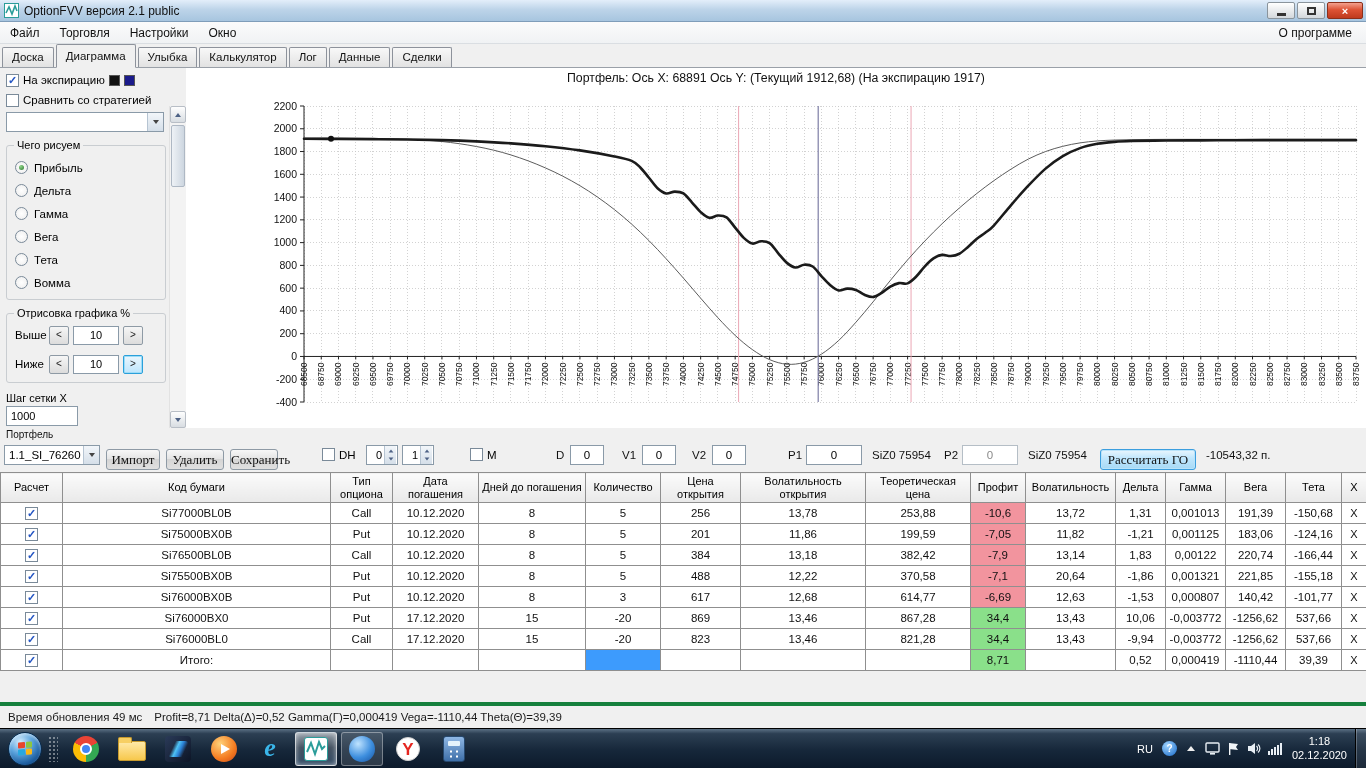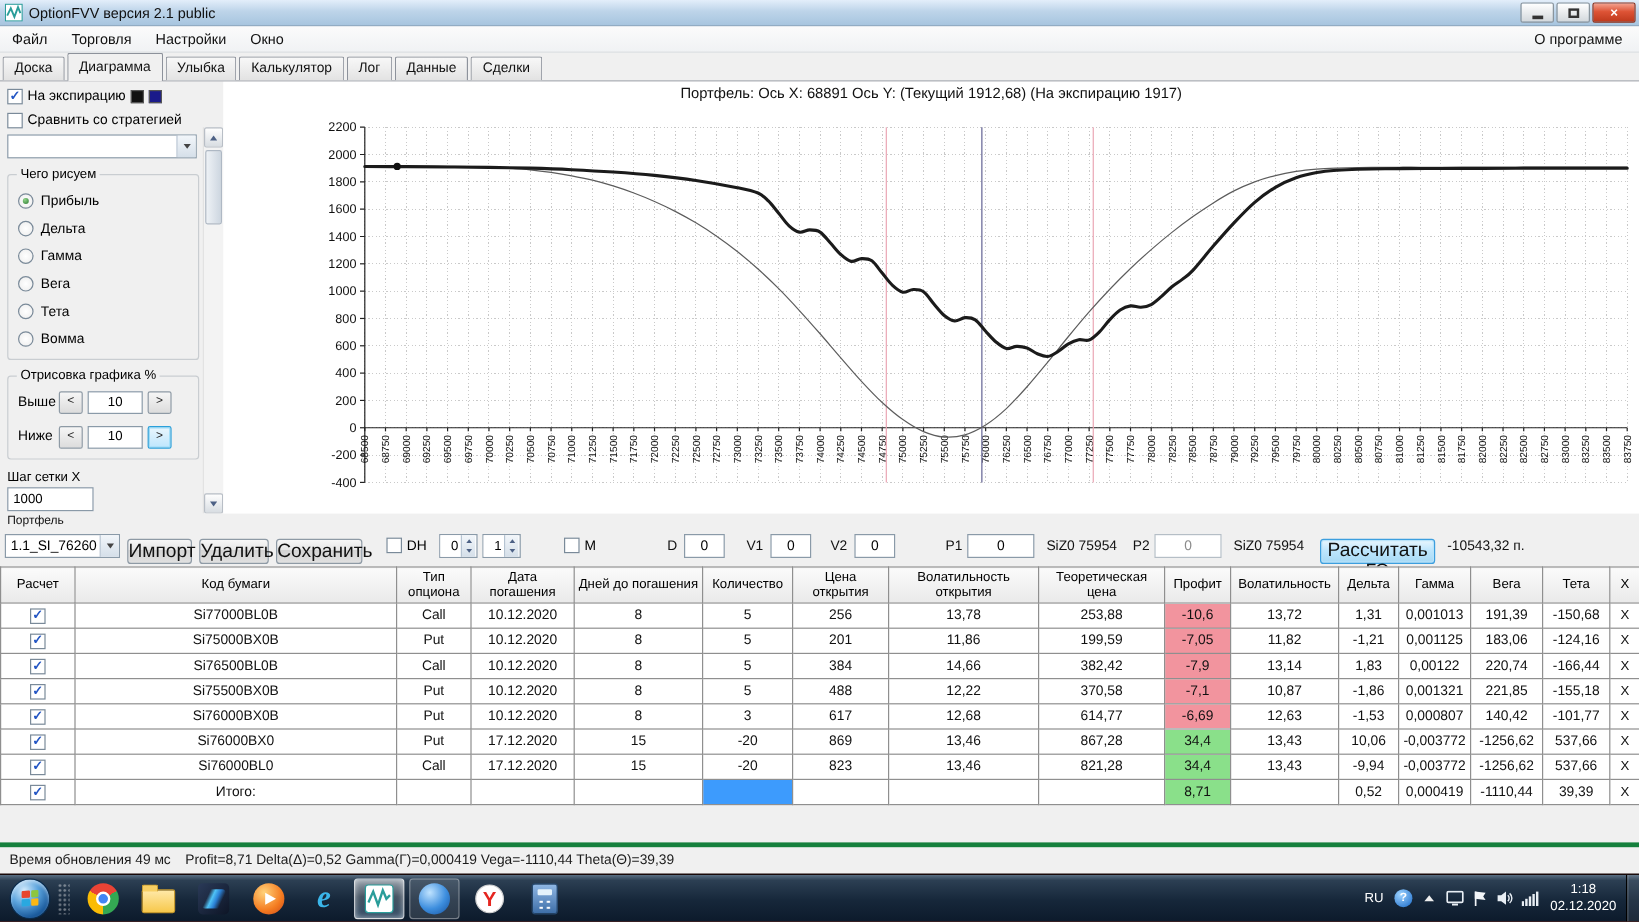--- a/index.html
+++ b/index.html
@@ -75,21 +75,21 @@
   
   .chart-area{flex:1;background:#fff;position:relative}
   .chart-title{position:absolute;top:3px;left:0;right:0;text-align:center;font-size:12.3px;color:#111}
   .chart-svg{position:absolute;top:16px;left:0}
 
   
   .pf-label{position:absolute;top:429px;left:6px;font-size:10px;color:#111}
   .pf-bar{position:absolute;top:443px;left:0;right:0;height:26px;font-size:11.5px}
   .pf-bar .combo{position:absolute;top:2px}
   .btn7{position:absolute;top:6px;height:21px;border:1px solid #8e9aa5;border-radius:3px;
-    background:linear-gradient(#f7f7f7,#e5e5e5 45%,#d4d4d4 46%,#e0e0e0);font-size:16px;font-family:Liberation Sans, sans-serif;color:#111}
+    background:linear-gradient(#f7f7f7,#e5e5e5 45%,#d4d4d4 46%,#e0e0e0);font-size:13px;font-family:Liberation Serif, serif;color:#111}
   .btn7.focused{border-color:#3c9ede;background:linear-gradient(#eaf6fd,#bee6fd 45%,#a7d9f5);box-shadow:0 0 0 1px #b9e3fa inset}
   .pf-check{position:absolute;top:5px}
   .numspin{position:absolute;top:2px;width:32px;height:20px;border:1px solid #8a9aa8;background:#fff;display:flex}
   .numspin-val{width:17px;border:none;font-size:11px;text-align:right;padding-right:2px;font-family:inherit}
   .numspin-btns{width:12px;border-left:1px solid #b6c4d2;background:linear-gradient(#f2f6fa,#d5dfe9);
     display:flex;flex-direction:column;align-items:center;justify-content:space-evenly}
   .numspin-btns .tri-up{transform:scale(.8)}
   .numspin-btns .tri-down{transform:scale(.8)}
   .fld-label{position:absolute;top:6px;color:#111}
   .fld{position:absolute;top:2px;height:20px;border:1px solid #8a9aa8;font-size:11.5px;text-align:center;font-family:inherit;background:#fff}
@@ -533,21 +533,21 @@
 
     <div class="pf-bar">
       <div class="combo" style="left:4px;width:96px">
         <span>1.1_SI_76260</span>
         <span class="combo-btn">
             <span class="arr-down"></span>
           </span>
       </div>
       <button class="btn7" style="left:106px;width:54px">Импорт</button>
       <button class="btn7" style="left:166px;width:58px">Удалить</button>
-      <button class="btn7" style="left:230px;width:72px">Сохранить</button>
+      <button class="btn7" style="left:230px;width:48px">Сохранить</button>
       <label class="cb-label pf-check" style="left:322px">
         <span class="cbox"></span>
         <span>DH</span>
       </label>
       <span class="numspin" style="left:366px">
         <input class="numspin-val" value="0" style="">
         <span class="numspin-btns">
             <span class="tri-up"></span>
             <span class="tri-down"></span>
           </span>
@@ -656,42 +656,42 @@
             <td class="x-cell">X</td>
           </tr>
           <tr>
             <td class="cb-cell"><span class="cbox checked"></span></td>
             <td>Si76500BL0B</td>
             <td>Call</td>
             <td>10.12.2020</td>
             <td>8</td>
             <td>5</td>
             <td>384</td>
-            <td>14,66</td>
+            <td>13,18</td>
             <td>382,42</td>
             <td class="profit-loss">-7,9</td>
             <td>13,14</td>
             <td>1,83</td>
             <td>0,00122</td>
             <td>220,74</td>
             <td>-166,44</td>
             <td class="x-cell">X</td>
           </tr>
           <tr>
             <td class="cb-cell"><span class="cbox checked"></span></td>
             <td>Si75500BX0B</td>
             <td>Put</td>
             <td>10.12.2020</td>
             <td>8</td>
             <td>5</td>
             <td>488</td>
             <td>12,22</td>
             <td>370,58</td>
             <td class="profit-loss">-7,1</td>
-            <td>10,87</td>
+            <td>20,64</td>
             <td>-1,86</td>
             <td>0,001321</td>
             <td>221,85</td>
             <td>-155,18</td>
             <td class="x-cell">X</td>
           </tr>
           <tr>
             <td class="cb-cell"><span class="cbox checked"></span></td>
             <td>Si76000BX0B</td>
             <td>Put</td>

